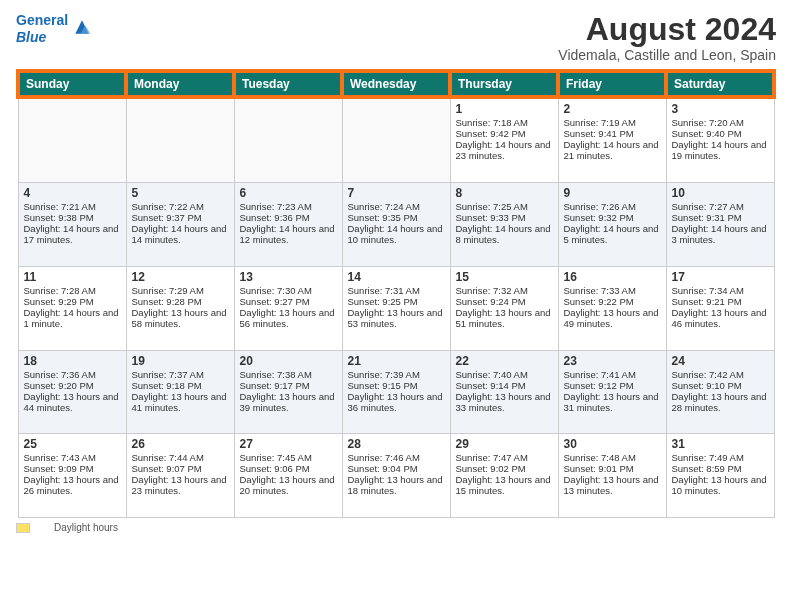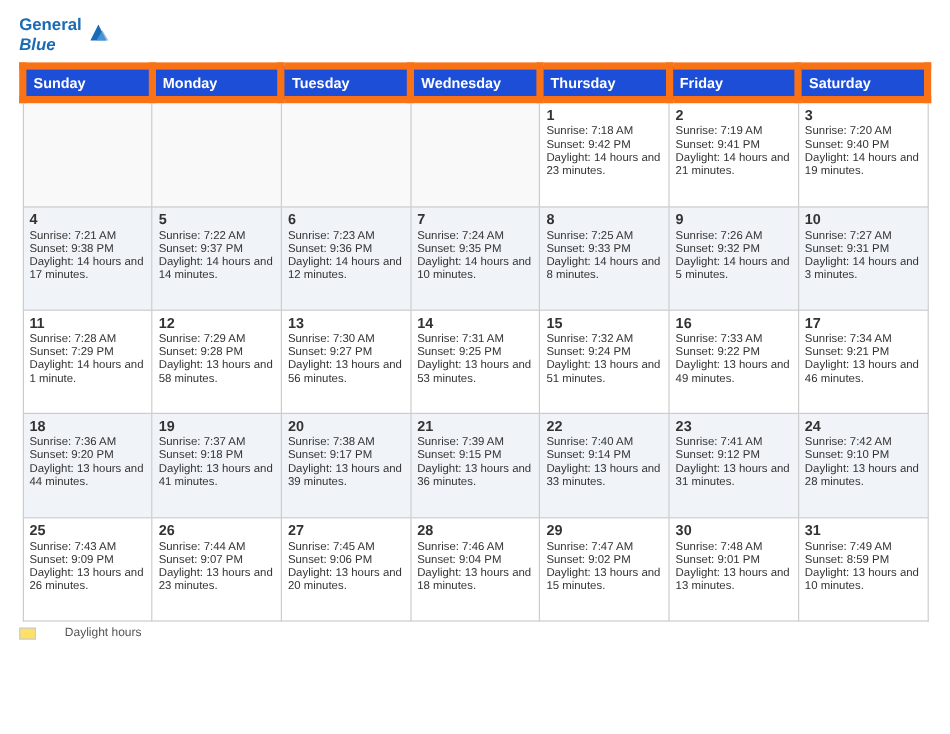--- a/index.html
+++ b/index.html
@@ -55,27 +55,27 @@
       font-size: 14px;
       color: #555;
     }
     .calendar {
       flex: 1;
       border-collapse: collapse;
       width: 100%;
       table-layout: fixed;
     }
     .calendar th {
-      background: #1d4ed8;
+      background: #0f766e;
       color: #fff;
       text-align: left;
       padding: 4px 6px;
       font-size: 12px;
       font-weight: bold;
-      border: 6px solid #f97316;
+      border: 4px solid #f97316;
     }
     .calendar td {
       border: 1px solid #ccc;
       vertical-align: top;
       padding: 3px 5px;
       font-size: 9.5px;
       color: #333;
       background: #fff;
     }
     .calendar td.empty {
@@ -121,20 +121,24 @@
           <div class="logo-text">
             <span>General</span><br><span style="color:#1a6bb5;font-style:italic;">Blue</span>
           </div>
           <svg class="logo-icon" viewBox="0 0 24 24" style="margin-left:4px;margin-top:-4px;">
             <polygon points="4,20 12,4 20,20" fill="#1a6bb5"></polygon>
             <polygon points="10,20 16,10 22,20" fill="#5ba3e0" opacity="0.7"></polygon>
           </svg>
         </div>
       </div>
     </div>
+    <div class="title-block">
+      <div class="main-title">August 2024</div>
+      <div class="subtitle">Videmala, Castille and Leon, Spain</div>
+    </div>
   </div>
 
   <table class="calendar">
     <thead>
       <tr id="header-row">
           <th>Sunday</th>
           <th>Monday</th>
           <th>Tuesday</th>
           <th>Wednesday</th>
           <th>Thursday</th>
@@ -208,21 +212,21 @@
             <span class="day-num">10</span>
             <div>Sunrise: 7:27 AM</div>
             <div>Sunset: 9:31 PM</div>
             <div>Daylight: 14 hours and 3 minutes.</div>
           </td>
         </tr>
         <tr>
           <td>
             <span class="day-num">11</span>
             <div>Sunrise: 7:28 AM</div>
-            <div>Sunset: 7:29 PM</div>
+            <div>Sunset: 9:29 PM</div>
             <div>Daylight: 14 hours and 1 minute.</div>
           </td>
           <td>
             <span class="day-num">12</span>
             <div>Sunrise: 7:29 AM</div>
             <div>Sunset: 9:28 PM</div>
             <div>Daylight: 13 hours and 58 minutes.</div>
           </td>
           <td>
             <span class="day-num">13</span>

